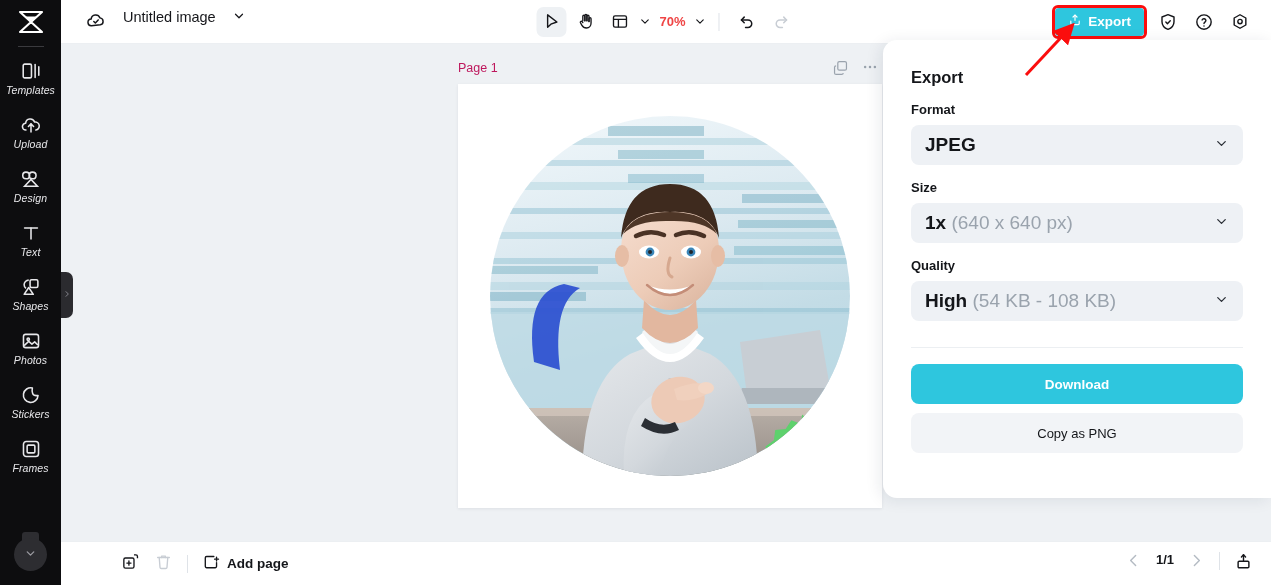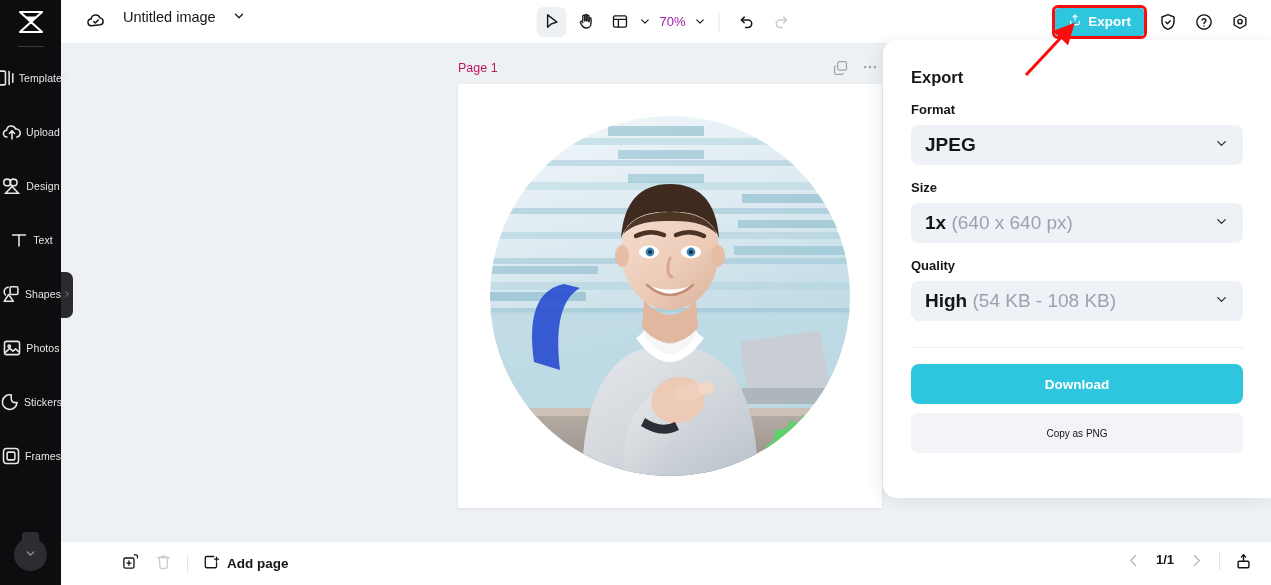--- a/index.html
+++ b/index.html
@@ -16,22 +16,22 @@
     position: absolute; left: 0; top: 0;
     width: 61px; height: 585px;
     background: #0d0d0f;
     display: flex; flex-direction: column; align-items: center;
     z-index: 40;
   }
   #logo-wrap { height: 44px; display:flex; align-items:center; justify-content:center; width:100%; }
   #logo-divider { width: 26px; height: 1px; background: #3a3a3e; margin: 2px 0 4px; }
   .nav-item {
     width: 61px; height: 54px;
-    display: flex; flex-direction: row; align-items: center; justify-content: center;
-    gap: 3px; cursor: pointer;
+    display: flex; flex-direction: column; align-items: center; justify-content: center;
+    gap: 3px; cursor: pointer; font-style: italic;
   }
   .nav-item svg { display:block; }
   .nav-label {
     color: #e7e7ea; font-size: 10.5px; letter-spacing: .1px; line-height: 1;
   }
   #sidebar-more {
     position: absolute; left: 14px; top: 538px;
     width: 33px; height: 33px; border-radius: 50%;
     background: #2d2d31;
     display:flex; align-items:center; justify-content:center;
@@ -62,21 +62,21 @@
   #doc-title { font-size: 14.5px; color: #15161a; }
   .tb-icon-btn {
     width: 30px; height: 30px; border-radius: 7px;
     display:flex; align-items:center; justify-content:center; cursor:pointer;
   }
   .tb-icon-btn.active { background: #eef1f4; }
   #center-tools {
     position:absolute; left: 50%; transform: translateX(-50%);
     display:flex; align-items:center; gap: 4px;
   }
-  #zoom-val { font-size: 13px; color:#a21caf; font-weight:400; padding: 0 4px; }
+  #zoom-val { font-size: 13px; color:#ef4444; font-weight:700; padding: 0 4px; }
   .tb-sep { width:1px; height:18px; background:#dfe3e8; margin: 0 8px; }
   #right-tools {
     position:absolute; right: 16px; display:flex; align-items:center; gap: 6px;
   }
   #export-hl {
     border: 3px solid #fb0d0d; border-radius: 6px; padding: 0;
     display:flex; align-items:center; justify-content:center;
   }
   #export-btn {
     background: #2ec6de; color:#ffffff;
@@ -139,21 +139,21 @@
   .select-val b { font-weight: 700; }
   .select-val .muted { color:#9aa3ad; font-weight: 400; }
   #panel-divider { height:1px; background:#eceff2; margin: 26px 0 16px; }
   #download-btn {
     height: 40px; width:100%; background:#2ec6de; color:#fff;
     border:none; border-radius:8px; font-size:13.5px; font-weight:700;
     font-family:"Liberation Sans", sans-serif; cursor:pointer;
   }
   #copy-btn {
     height: 40px; width:100%; background:#f2f4f7; color:#14161a;
-    border:none; border-radius:8px; font-size:10px; font-weight:400;
+    border:none; border-radius:8px; font-size:13px; font-weight:400;
     font-family:"Liberation Sans", sans-serif; cursor:pointer; margin-top: 9px;
   }
 
   
   #bottombar {
     position:absolute; left:61px; top: 541px; width: 1210px; height: 44px;
     background:#ffffff; border-top:1px solid #eceff2;
     display:flex; align-items:center; z-index: 45; padding-left: 42px;
   }
   #bb-left { display:flex; align-items:center; gap: 14px; margin-left: 18px; }

